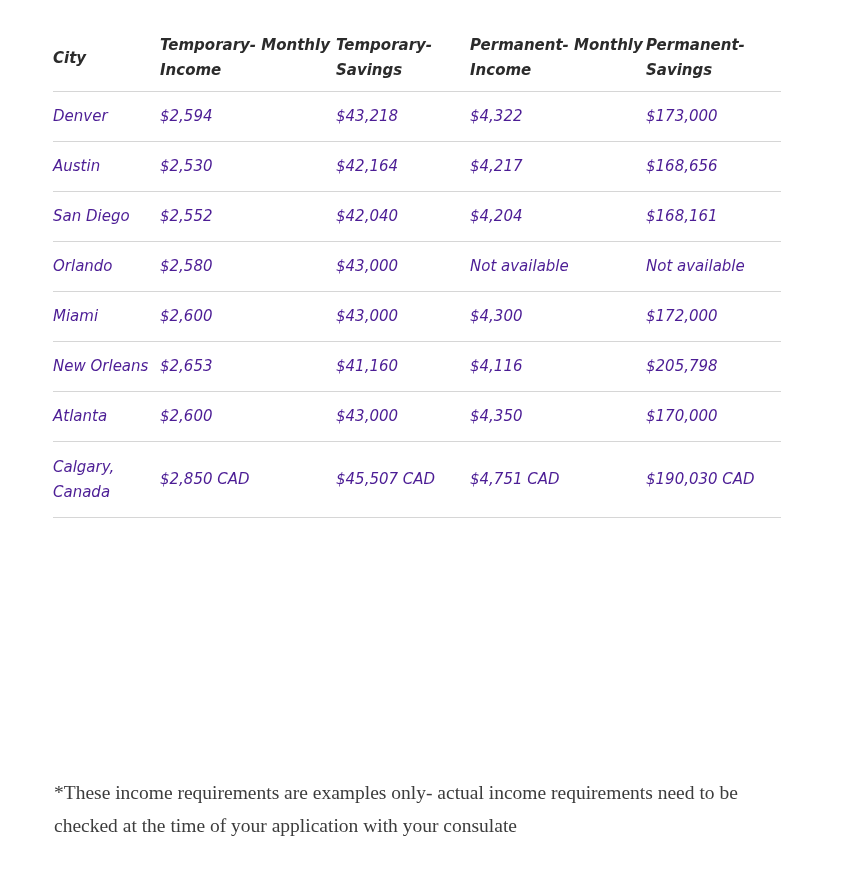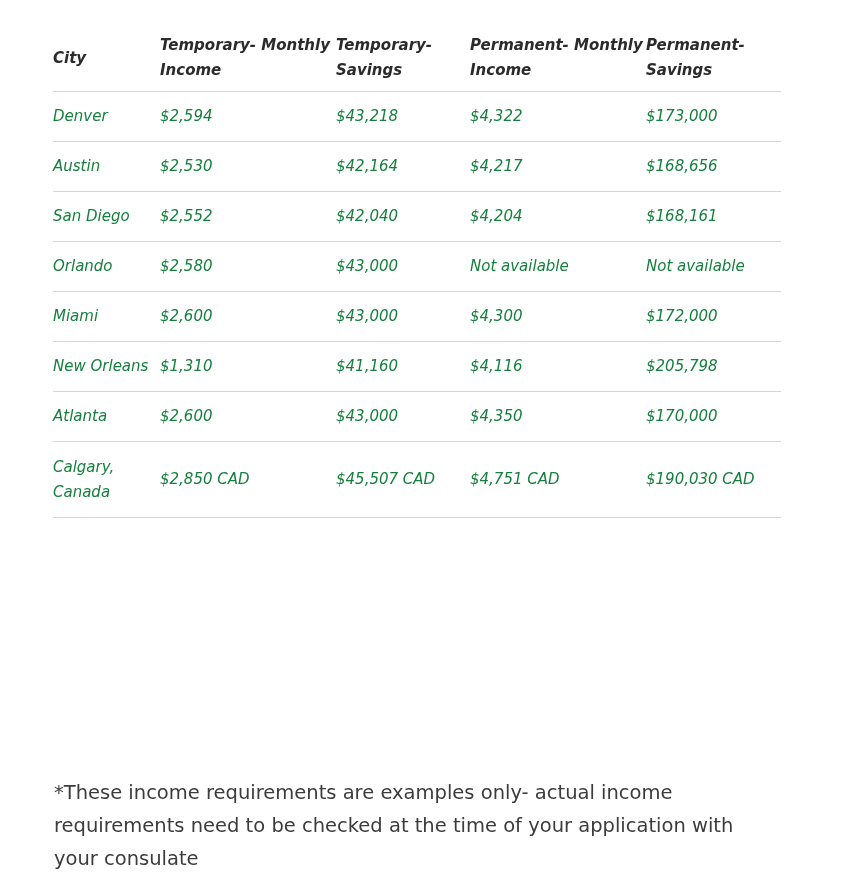--- a/index.html
+++ b/index.html
@@ -40,38 +40,39 @@
       color: #2b2b2b;
       padding: 0 0 8px 0;
       vertical-align: middle;
       border-bottom: 1.5px solid #d6d6d6;
       white-space: normal;
       word-break: normal;
     }
     th .hl { display: block; }
     td {
       font-size: 15px;
-      color: #15803d;
+      color: #4c1d95;
       padding: 0;
       height: 49px;
       line-height: 25px;
       vertical-align: middle;
       border-bottom: 1.5px solid #d6d6d6;
       margin-left: 28px;
     }
     tr.tall td { height: 75px; }
     td.city { padding-right: 2px; }
     .note {
       position: absolute;
       left: 54px;
       top: 756px;
       width: 720px;
       font-size: 19.5px;
       line-height: 33px;
       color: #3c3c3c;
+      font-family: Liberation Serif, serif;
     }
   </style>
 </head>
 <body>
 
 <div class="table-wrap">
   <table>
     <colgroup>
       <col class="c-city">
         <col class="c-ti">
@@ -133,21 +134,21 @@
         </tr>
         <tr>
           <td class="city">Miami</td>
           <td>$2,600</td>
           <td>$43,000</td>
           <td>$4,300</td>
           <td>$172,000</td>
         </tr>
         <tr>
           <td class="city">New Orleans</td>
-          <td>$1,310</td>
+          <td>$2,653</td>
           <td>$41,160</td>
           <td>$4,116</td>
           <td>$205,798</td>
         </tr>
         <tr>
           <td class="city">Atlanta</td>
           <td>$2,600</td>
           <td>$43,000</td>
           <td>$4,350</td>
           <td>$170,000</td>

